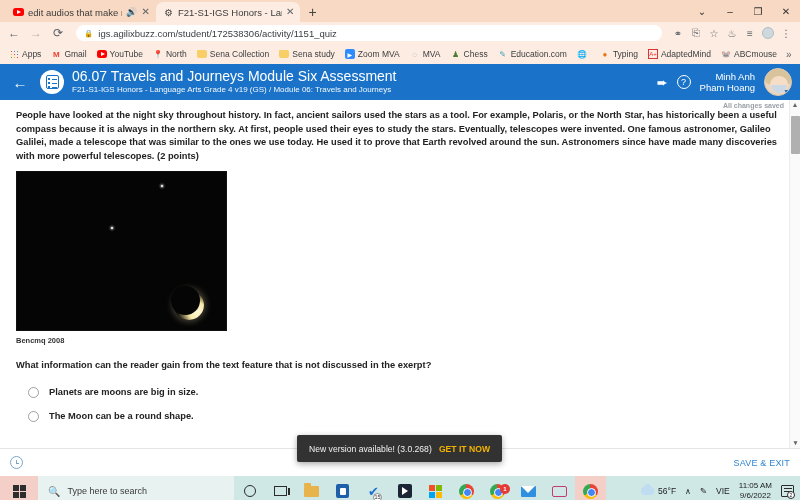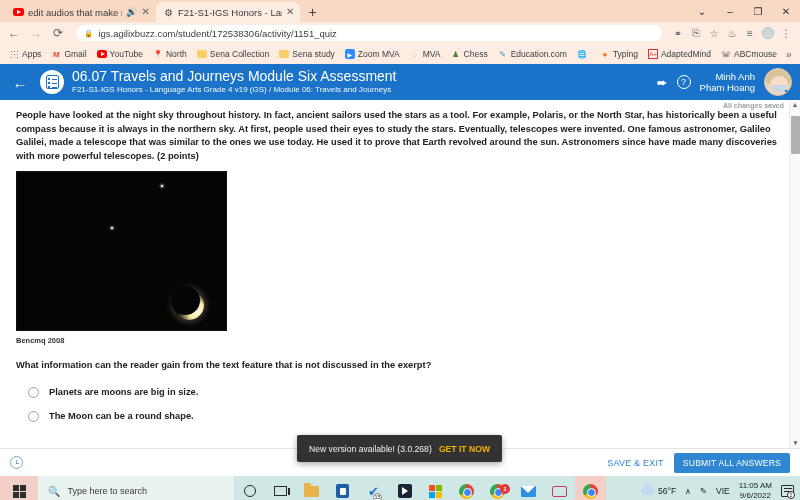--- a/index.html
+++ b/index.html
@@ -422,21 +422,20 @@
 
   <div class="toast">
     <span>New version available! (3.0.268)</span>
     <span class="toast-action">GET IT NOW</span>
   </div>
 
   <div class="actionbar">
     <span class="clock-ico"></span>
     <div class="ab-right">
       <span class="save-exit">SAVE &amp; EXIT</span>
-      <span class="submit-btn">SUBMIT ALL ANSWERS</span>
     </div>
   </div>
 
   <div class="taskbar">
     <div class="start">
         <span class="win-logo"></span>
       </div>
     <div class="tb-search">
       <span class="mag">🔍</span>
       <span>Type here to search</span>

